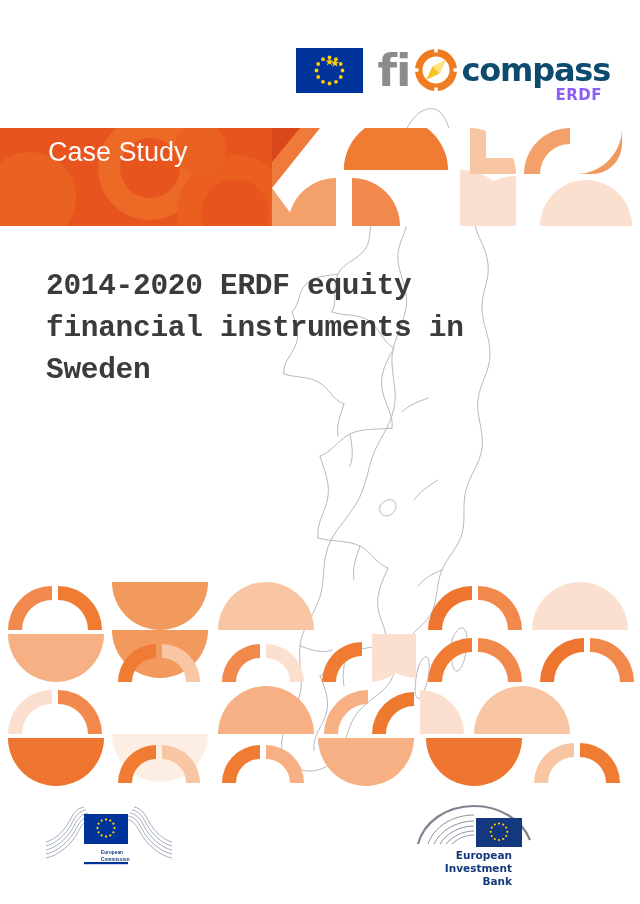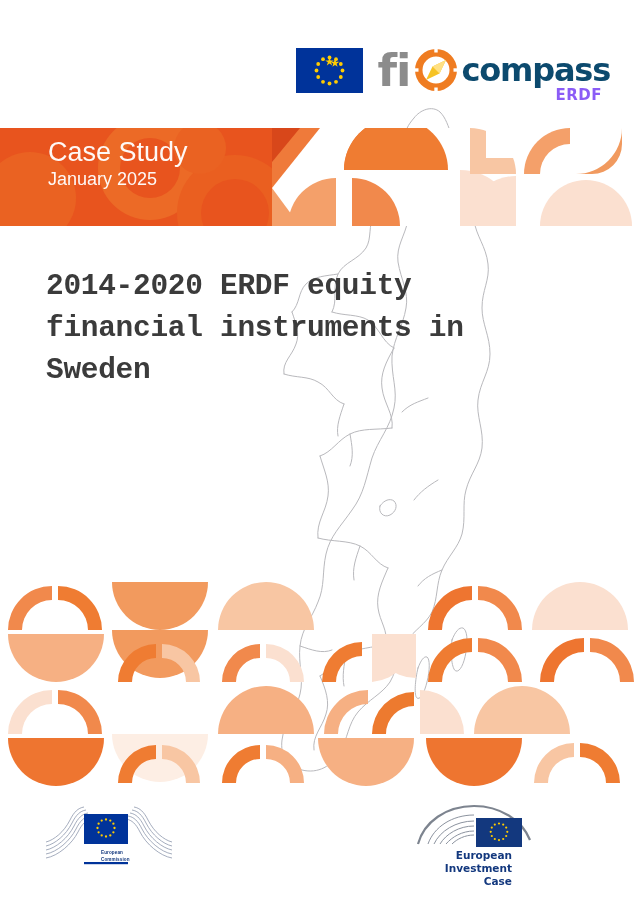--- a/index.html
+++ b/index.html
@@ -204,21 +204,20 @@
         <path d="M536 98 A50 50 0 0 1 586 48" fill="none"></path>
         <path d="M540 98 A46 46 0 0 1 586 52 L586 98 Z" fill="#fbe0d0"></path>
         <path d="M586 52 A46 46 0 0 1 632 98 L586 98 Z" fill="#fbe0d0"></path>
       </g>
       <rect x="0" y="96" width="640" height="4" fill="#ffffff" opacity="0"></rect>
     </svg>
   </div>
 
   <div class="band-text">
     <div class="case-study">Case Study</div>
-    <div class="date">January 2025</div>
   </div>
 
   <h1 class="title">2014-2020 ERDF equity financial instruments in Sweden</h1>
 
   <svg class="bottom-pattern" viewBox="0 0 640 210" preserveAspectRatio="none">
 
     <g>
 
       <path d="M8 52 A44 44 0 0 1 52 8 L52 22 A30 30 0 0 0 22 52 Z" fill="#f1894c"></path>
       <path d="M58 8 A44 44 0 0 1 102 52 L88 52 A30 30 0 0 0 58 22 Z" fill="#ef7c32"></path>
@@ -351,19 +350,19 @@
           <circle cx="85" cy="40.1" r="1.1"></circle>
           <circle cx="80.8" cy="39" r="1.1"></circle>
           <circle cx="77.8" cy="36" r="1.1"></circle>
           <circle cx="76.7" cy="31.8" r="1.1"></circle>
           <circle cx="77.8" cy="27.6" r="1.1"></circle>
           <circle cx="80.8" cy="24.6" r="1.1"></circle>
         </g>
       </svg>
       <div class="eib-caption">
         <div>European</div>
-        <div>Investment Case</div>
+        <div>Investment Bank</div>
       </div>
     </div>
 
   </div>
 
 </div>
 
 </body></html>

